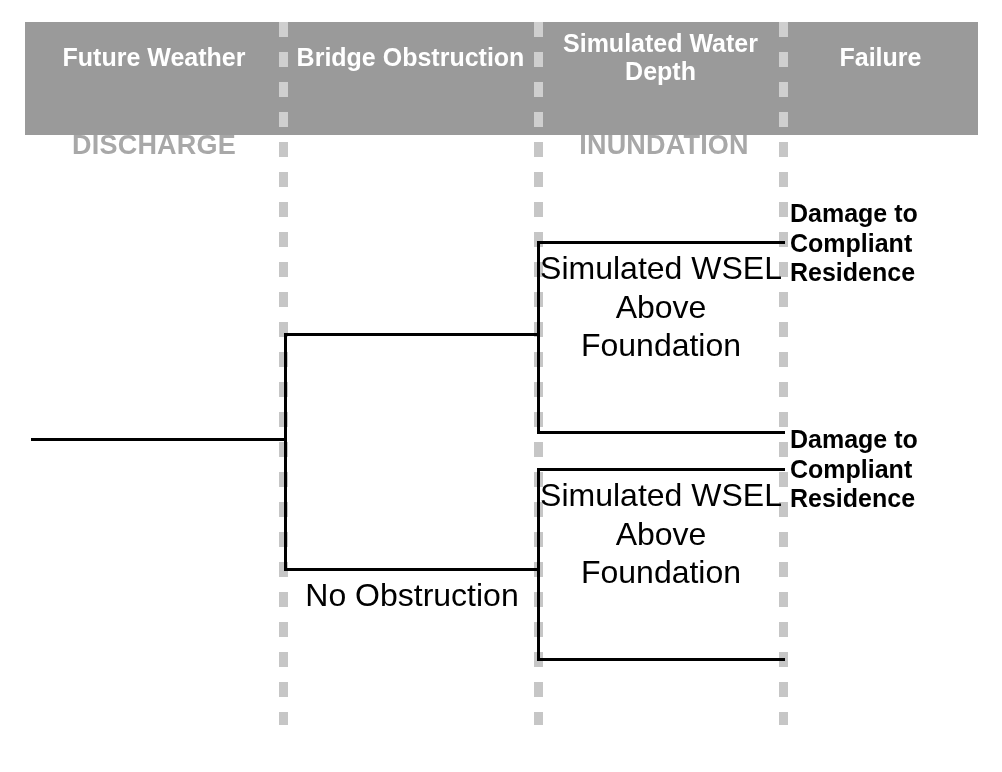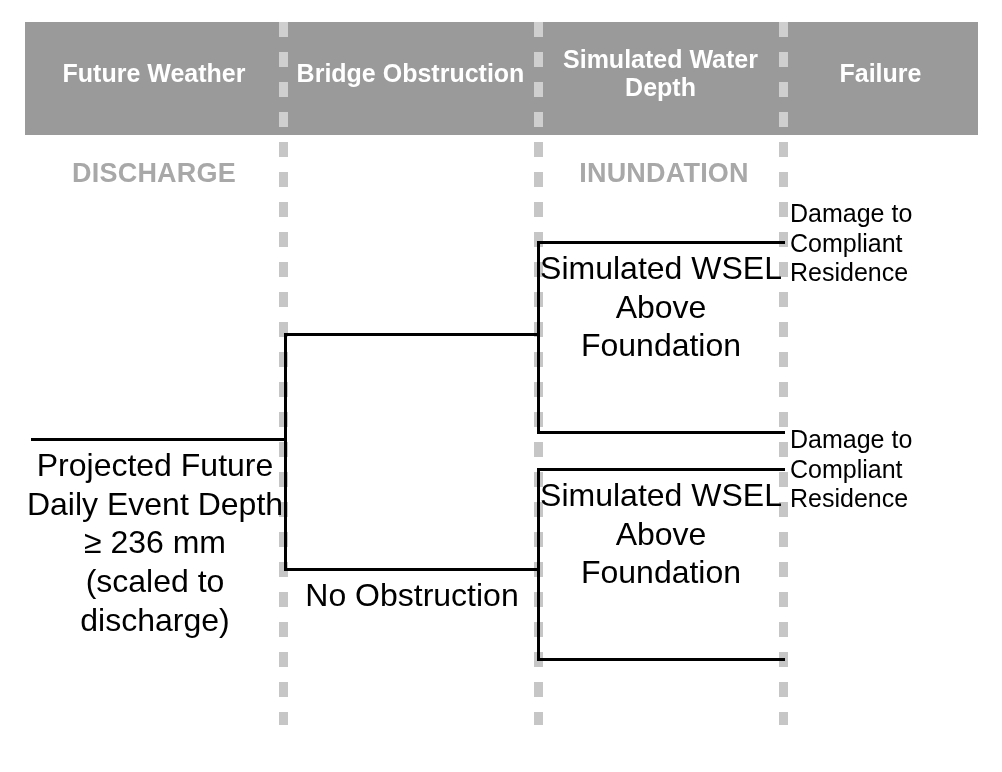--- a/index.html
+++ b/index.html
@@ -23,37 +23,37 @@
   .header-band {
     position: absolute;
     left: 25px;
     top: 22px;
     width: 953px;
     height: 113px;
     background: #9a9a9a;
   }
   .header-cell {
     position: absolute;
-    top: 16px;
+    top: 0;
     height: 113px;
     display: flex;
     align-items: center;
     justify-content: center;
     text-align: center;
     color: #ffffff;
     font-weight: bold;
     font-size: 25px;
     line-height: 1.12;
     letter-spacing: 0px;
   }
 
   
   .stage-label {
     position: absolute;
-    top: 156px;
+    top: 128px;
     height: 34px;
     display: flex;
     align-items: center;
     justify-content: center;
     color: #a8a8a8;
     font-weight: bold;
     font-size: 27px;
     letter-spacing: 0.2px;
     white-space: nowrap;
   }
@@ -106,21 +106,21 @@
     color: #000000;
     font-size: 32px;
     line-height: 1.21;
     white-space: pre-line;
   }
   .outcome-label {
     position: absolute;
     text-align: left;
     color: #000000;
     font-size: 25px;
-    font-weight: normal;
+    font-weight: bold;
     line-height: 1.18;
     white-space: pre-line;
   }
 </style>
 </head>
 <body>
 
 <div id="canvas">
 
   <div class="header-band"></div>
@@ -139,24 +139,20 @@
   <div class="divider" style="left:279px;"></div>
   <div class="divider-head" style="left:279px;"></div>
 
   <div class="divider" style="left:534px;"></div>
   <div class="divider-head" style="left:534px;"></div>
 
   <div class="divider" style="left:779px;"></div>
   <div class="divider-head" style="left:779px;"></div>
 
   <div class="hline" style="left:31px; top:438px; width:254px;"></div>
-  <div class="branch-label" style="left:24px; top:446px; width:262px;">Projected Future
-Daily Event Depth
-≥ 236 mm
-(scaled to discharge)</div>
 
   <div class="vline" style="left:284px; top:333px; height:236px;"></div>
 
   <div class="hline" style="left:284px; top:333px; width:256px;"></div>
 
   <div class="hline" style="left:284px; top:568px; width:256px;"></div>
   <div class="branch-label" style="left:286px; top:576px; width:252px;">No Obstruction</div>
 
   <div class="vline" style="left:537px; top:241px; height:191px;"></div>
 

